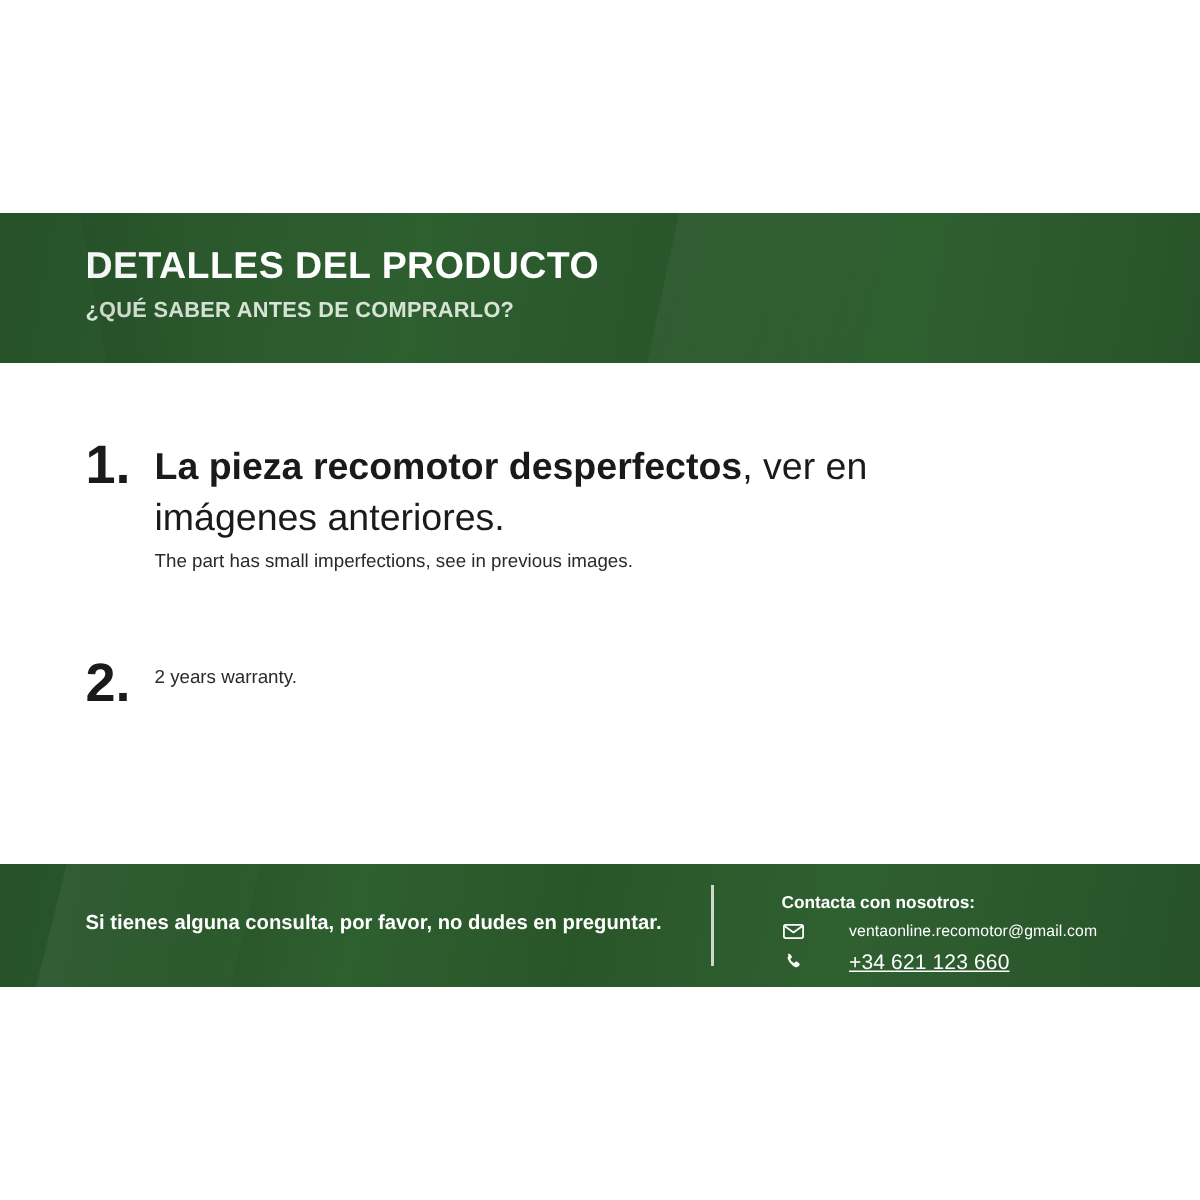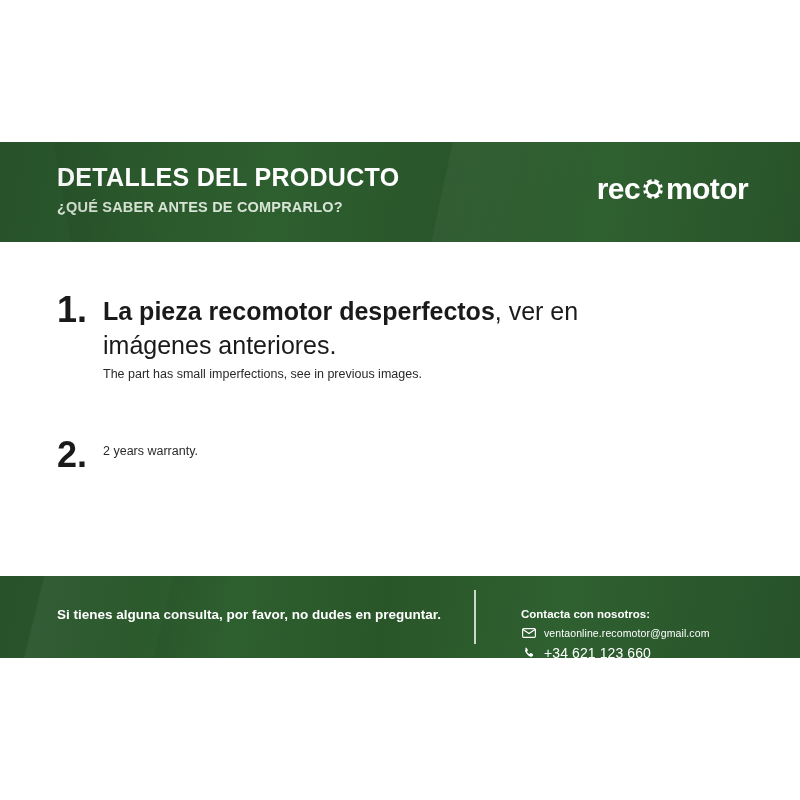--- a/index.html
+++ b/index.html
@@ -180,35 +180,36 @@
     left: 474px;
     top: 14px;
     width: 2px;
     height: 54px;
     background: #e8eee7;
     opacity: 0.85;
   }
   .footer-right {
     position: absolute;
     left: 521px;
-    top: 32px;
+    top: 20px;
     color: #ffffff;
   }
   .contact-title {
     font-size: 11.5px;
     font-weight: bold;
     color: #ffffff;
     margin-bottom: 7px;
     white-space: nowrap;
   }
   .contact-row {
     display: flex;
     align-items: center;
     margin-bottom: 6px;
     white-space: nowrap;
+    gap: 22px;
   }
   .contact-icon {
     width: 15px;
     height: 12px;
     margin-right: 8px;
     display: inline-flex;
     align-items: center;
     justify-content: center;
     flex: 0 0 15px;
   }
@@ -222,42 +223,20 @@
 </head>
 <body>
 
 <div class="canvas">
   <div class="card">
 
     <div class="header">
       <div class="header-text">
         <div class="header-title">DETALLES DEL PRODUCTO</div>
         <div class="header-sub">¿QUÉ SABER ANTES DE COMPRARLO?</div>
-      </div>
-      <div class="brand">
-        <span>rec</span>
-          <span class="brand-o">
-            <svg width="24" height="24" viewBox="0 0 24 24" aria-hidden="true">
-              <g fill="#ffffff">
-                <circle cx="12" cy="12" r="10"></circle>
-              </g>
-              <circle cx="12" cy="12" r="5.2" fill="#2b5b2b"></circle>
-              <g fill="#2b5b2b">
-                <rect x="10.6" y="0.4" width="2.8" height="4.2" rx="0.6"></rect>
-                <rect x="10.6" y="19.4" width="2.8" height="4.2" rx="0.6"></rect>
-                <rect x="0.4" y="10.6" width="4.2" height="2.8" rx="0.6"></rect>
-                <rect x="19.4" y="10.6" width="4.2" height="2.8" rx="0.6"></rect>
-                <rect x="3" y="3.6" width="2.8" height="4.2" rx="0.6" transform="rotate(-45 4.4 5.7)"></rect>
-                <rect x="18.2" y="16.2" width="2.8" height="4.2" rx="0.6" transform="rotate(-45 19.6 18.3)"></rect>
-                <rect x="3" y="16.2" width="2.8" height="4.2" rx="0.6" transform="rotate(45 4.4 18.3)"></rect>
-                <rect x="18.2" y="3.6" width="2.8" height="4.2" rx="0.6" transform="rotate(45 19.6 5.7)"></rect>
-              </g>
-            </svg>
-          </span>
-          <span>motor</span>
       </div>
     </div>
 
     <div class="body">
 
       <div class="item item-1">
         <div class="num">1.</div>
         <div class="item-text">
           <div class="line-main"><span class="bold">La pieza recomotor desperfectos</span><span>, ver en imágenes anteriores.</span></div>
           <div class="line-sub">The part has small imperfections, see in previous images.</div>

